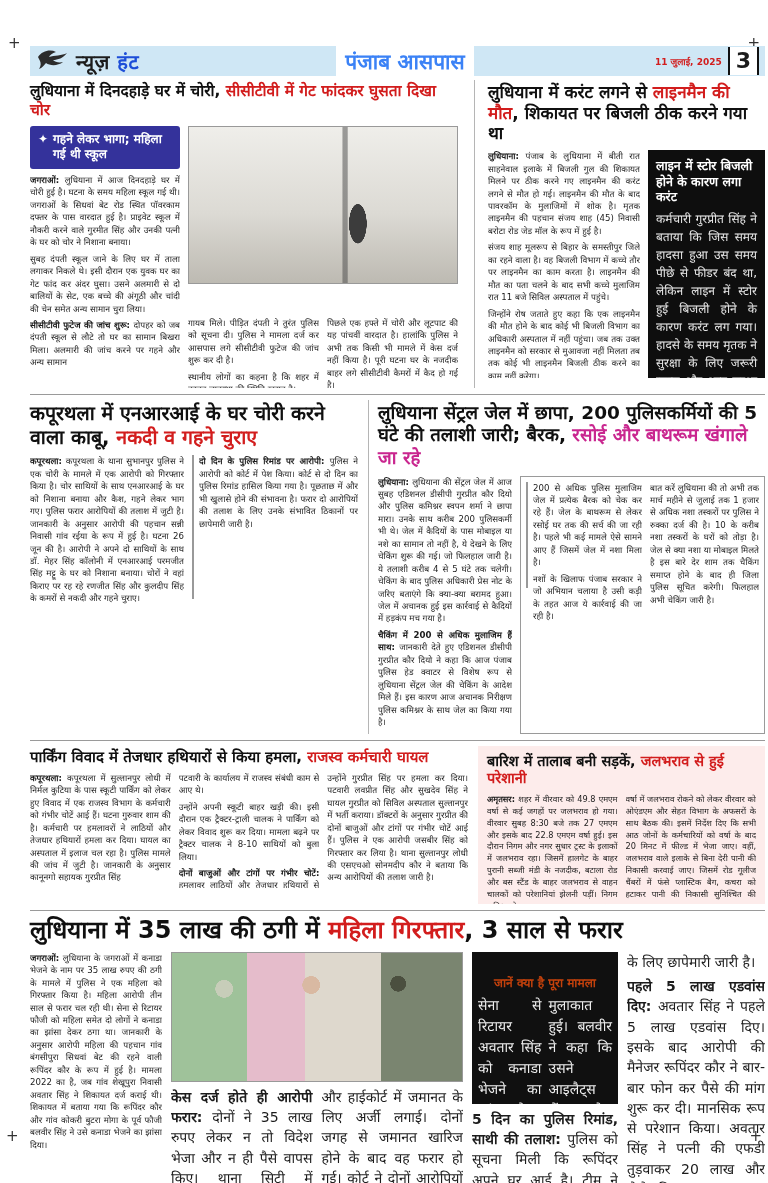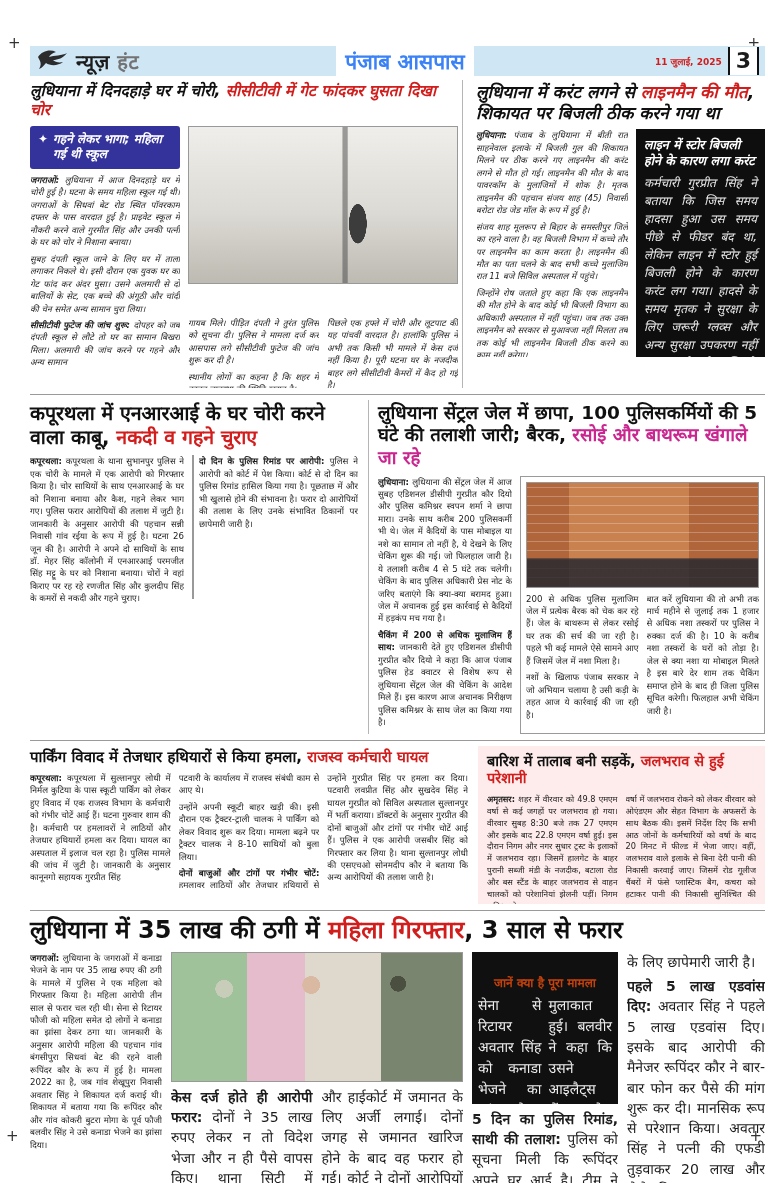--- a/index.html
+++ b/index.html
@@ -5,36 +5,36 @@
   html,body{margin:0;padding:0;background:#fff;}
   .page{position:relative;width:768px;height:1183px;background:#fff;overflow:hidden;
         font-family:"DejaVu Sans","Liberation Sans",sans-serif;color:#1c1c1c;}
   .content{position:absolute;left:30px;top:46px;width:735px;}
   .regmark{position:absolute;font-size:15px;color:#333;font-weight:normal;}
   
   .masthead{display:flex;align-items:stretch;height:30px;margin-bottom:4px;}
   .mast-left{display:flex;align-items:center;background:#cfe7f5;width:300px;padding-left:6px;position:relative;}
   .mast-left svg{margin-right:6px;}
   .brand{font-size:20px;font-weight:bold;letter-spacing:.5px;}
-  .brand .red{color:#737373;}
+  .brand .red{color:#1d4ed8;}
   .mast-center{flex:1;display:flex;align-items:center;justify-content:center;
                color:#3b82f6;font-weight:bold;font-size:21px;}
   .mast-right{display:flex;align-items:center;justify-content:flex-end;background:#cfe7f5;width:285px;padding-right:6px;}
   .edate{color:#d21d1d;font-size:9px;font-weight:bold;}
   .pageno{background:#fff;border-left:2px solid #111;border-right:2px solid #111;
           margin-left:6px;padding:0 6px;font-size:22px;font-weight:bold;line-height:28px;}
   
   .hl{font-weight:bold;line-height:1.22;margin:2px 0 6px 0;color:#101010;}
   .hl .red{color:#d21d1d;} .hl .mag{color:#c9268f;}
   .clip{overflow:hidden;}
   p.para,.body-txt p{font-size:8.6px;line-height:1.45;text-align:justify;margin:0 0 4px 0;}
   p.para b,.body-txt b{font-weight:bold;}
   .rowsep{border-top:1px solid #9a9a9a;margin:6px 0 5px 0;}
   
-  .row1{display:flex;gap:4px;font-style:italic;}
+  .row1{display:flex;gap:16px;}
   .a1{width:428px;}
   .a1 .hl{font-size:15.5px;}
   .a1-body{display:flex;gap:8px;height:262px;}
   .a1-c1{width:150px;}
   .a1-right{flex:1;display:flex;flex-direction:column;gap:5px;}
   .kicker{background:#34329b;color:#fff;font-weight:bold;font-size:12px;line-height:1.3;
           padding:6px 8px;border-radius:3px;margin-bottom:5px;display:flex;gap:5px;}
   .photo{border:1px solid #999;}
   .photo-cctv{height:156px;background:
      linear-gradient(90deg,transparent 57%,rgba(70,70,70,.5) 57.5%,rgba(70,70,70,.5) 59%,transparent 59.5%),
@@ -60,21 +60,21 @@
   .photo-police{height:142px;background:
      radial-gradient(circle 7px at 15% 22%, #8d1e24 97%, transparent),
      radial-gradient(circle 7px at 35% 18%, #8d1e24 97%, transparent),
      radial-gradient(circle 7px at 62% 20%, #25262b 97%, transparent),
      radial-gradient(circle 7px at 84% 22%, #8d1e24 97%, transparent),
      linear-gradient(180deg,#d9d1c6 0%,#c9bcab 45%,#958b7d 75%,#6f6457 100%);}
   .a4{flex:1;border-left:1px solid #b5b5b5;padding-left:9px;}
   .a4 .hl{font-size:18.5px;}
   .a4-body{display:flex;gap:8px;height:258px;}
   .a4-c1{width:134px;}
-  .a4-box{flex:1;border:1px solid #9a9a9a;padding:5px;display:flex;flex-direction:column;gap:5px;}
+  .a4-box{flex:1;border:1px solid #9a9a9a;padding:5px;display:flex;flex-direction:row;gap:5px;}
   .photo-jail{height:104px;background:
      linear-gradient(180deg,rgba(0,0,0,0) 72%,rgba(40,40,48,.85) 73%),
      repeating-linear-gradient(0deg,rgba(255,255,255,.25) 0 1px,transparent 1px 9px),
      linear-gradient(90deg,#b0653b 0 18%,#c9814f 18% 70%,#b0653b 70% 100%);}
   .a4-2cols{display:flex;gap:8px;flex:1;}
   .a4-2cols>div{flex:1;}
   
   .row3{display:flex;gap:10px;}
   .a5{width:438px;}
   .a5 .hl{font-size:15px;}
@@ -191,21 +191,21 @@
           <div class="a3-right">
             <div class="photo photo-police"></div>
             <div class="clip">
                 <p class="para"><b>दो दिन के पुलिस रिमांड पर आरोपी: </b>पुलिस ने आरोपी को कोर्ट में पेश किया। कोर्ट से दो दिन का पुलिस रिमांड हासिल किया गया है। पूछताछ में और भी खुलासे होने की संभावना है। फरार दो आरोपियों की तलाश के लिए उनके संभावित ठिकानों पर छापेमारी जारी है।</p>
               </div>
           </div>
         </div>
       </article>
 
       <article class="a4">
-        <h1 class="hl"><span>लुधियाना सेंट्रल जेल में छापा, 100 पुलिसकर्मियों की 5 घंटे की तलाशी जारी; बैरक, </span><span class="mag">रसोई और बाथरूम खंगाले जा रहे</span></h1>
+        <h1 class="hl"><span>लुधियाना सेंट्रल जेल में छापा, 200 पुलिसकर्मियों की 5 घंटे की तलाशी जारी; बैरक, </span><span class="mag">रसोई और बाथरूम खंगाले जा रहे</span></h1>
         <div class="a4-body">
           <div class="a4-c1 clip">
               <p class="para"><b>लुधियाना: </b>लुधियाना की सेंट्रल जेल में आज सुबह एडिशनल डीसीपी गुरप्रीत कौर दियो और पुलिस कमिश्नर स्वपन शर्मा ने छापा मारा। उनके साथ करीब 200 पुलिसकर्मी भी थे। जेल में कैदियों के पास मोबाइल या नशे का सामान तो नहीं है, ये देखने के लिए चेकिंग शुरू की गई। जो फिलहाल जारी है। ये तलाशी करीब 4 से 5 घंटे तक चलेगी। चेकिंग के बाद पुलिस अधिकारी प्रेस नोट के जरिए बताएंगे कि क्या-क्या बरामद हुआ। जेल में अचानक हुई इस कार्रवाई से कैदियों में हड़कंप मच गया है।</p>
               <p class="para"><b>चैकिंग में 200 से अधिक मुलाजिम हैं साथ: </b>जानकारी देते हुए एडिशनल डीसीपी गुरप्रीत कौर दियो ने कहा कि आज पंजाब पुलिस हेड क्वाटर से विशेष रूप से लुधियाना सेंट्रल जेल की चेकिंग के आदेश मिले हैं। इस कारण आज अचानक निरीक्षण पुलिस कमिश्नर के साथ जेल का किया गया है।</p>
             </div>
           <div class="a4-box clip">
             <div class="photo photo-jail"></div>
             <div class="a4-2cols clip">
               <div class="clip">
                   <p class="para">200 से अधिक पुलिस मुलाजिम जेल में प्रत्येक बैरक को चेक कर रहे हैं। जेल के बाथरूम से लेकर रसोई घर तक की सर्च की जा रही है। पहले भी कई मामले ऐसे सामने आए हैं जिसमें जेल में नशा मिला है।</p>

